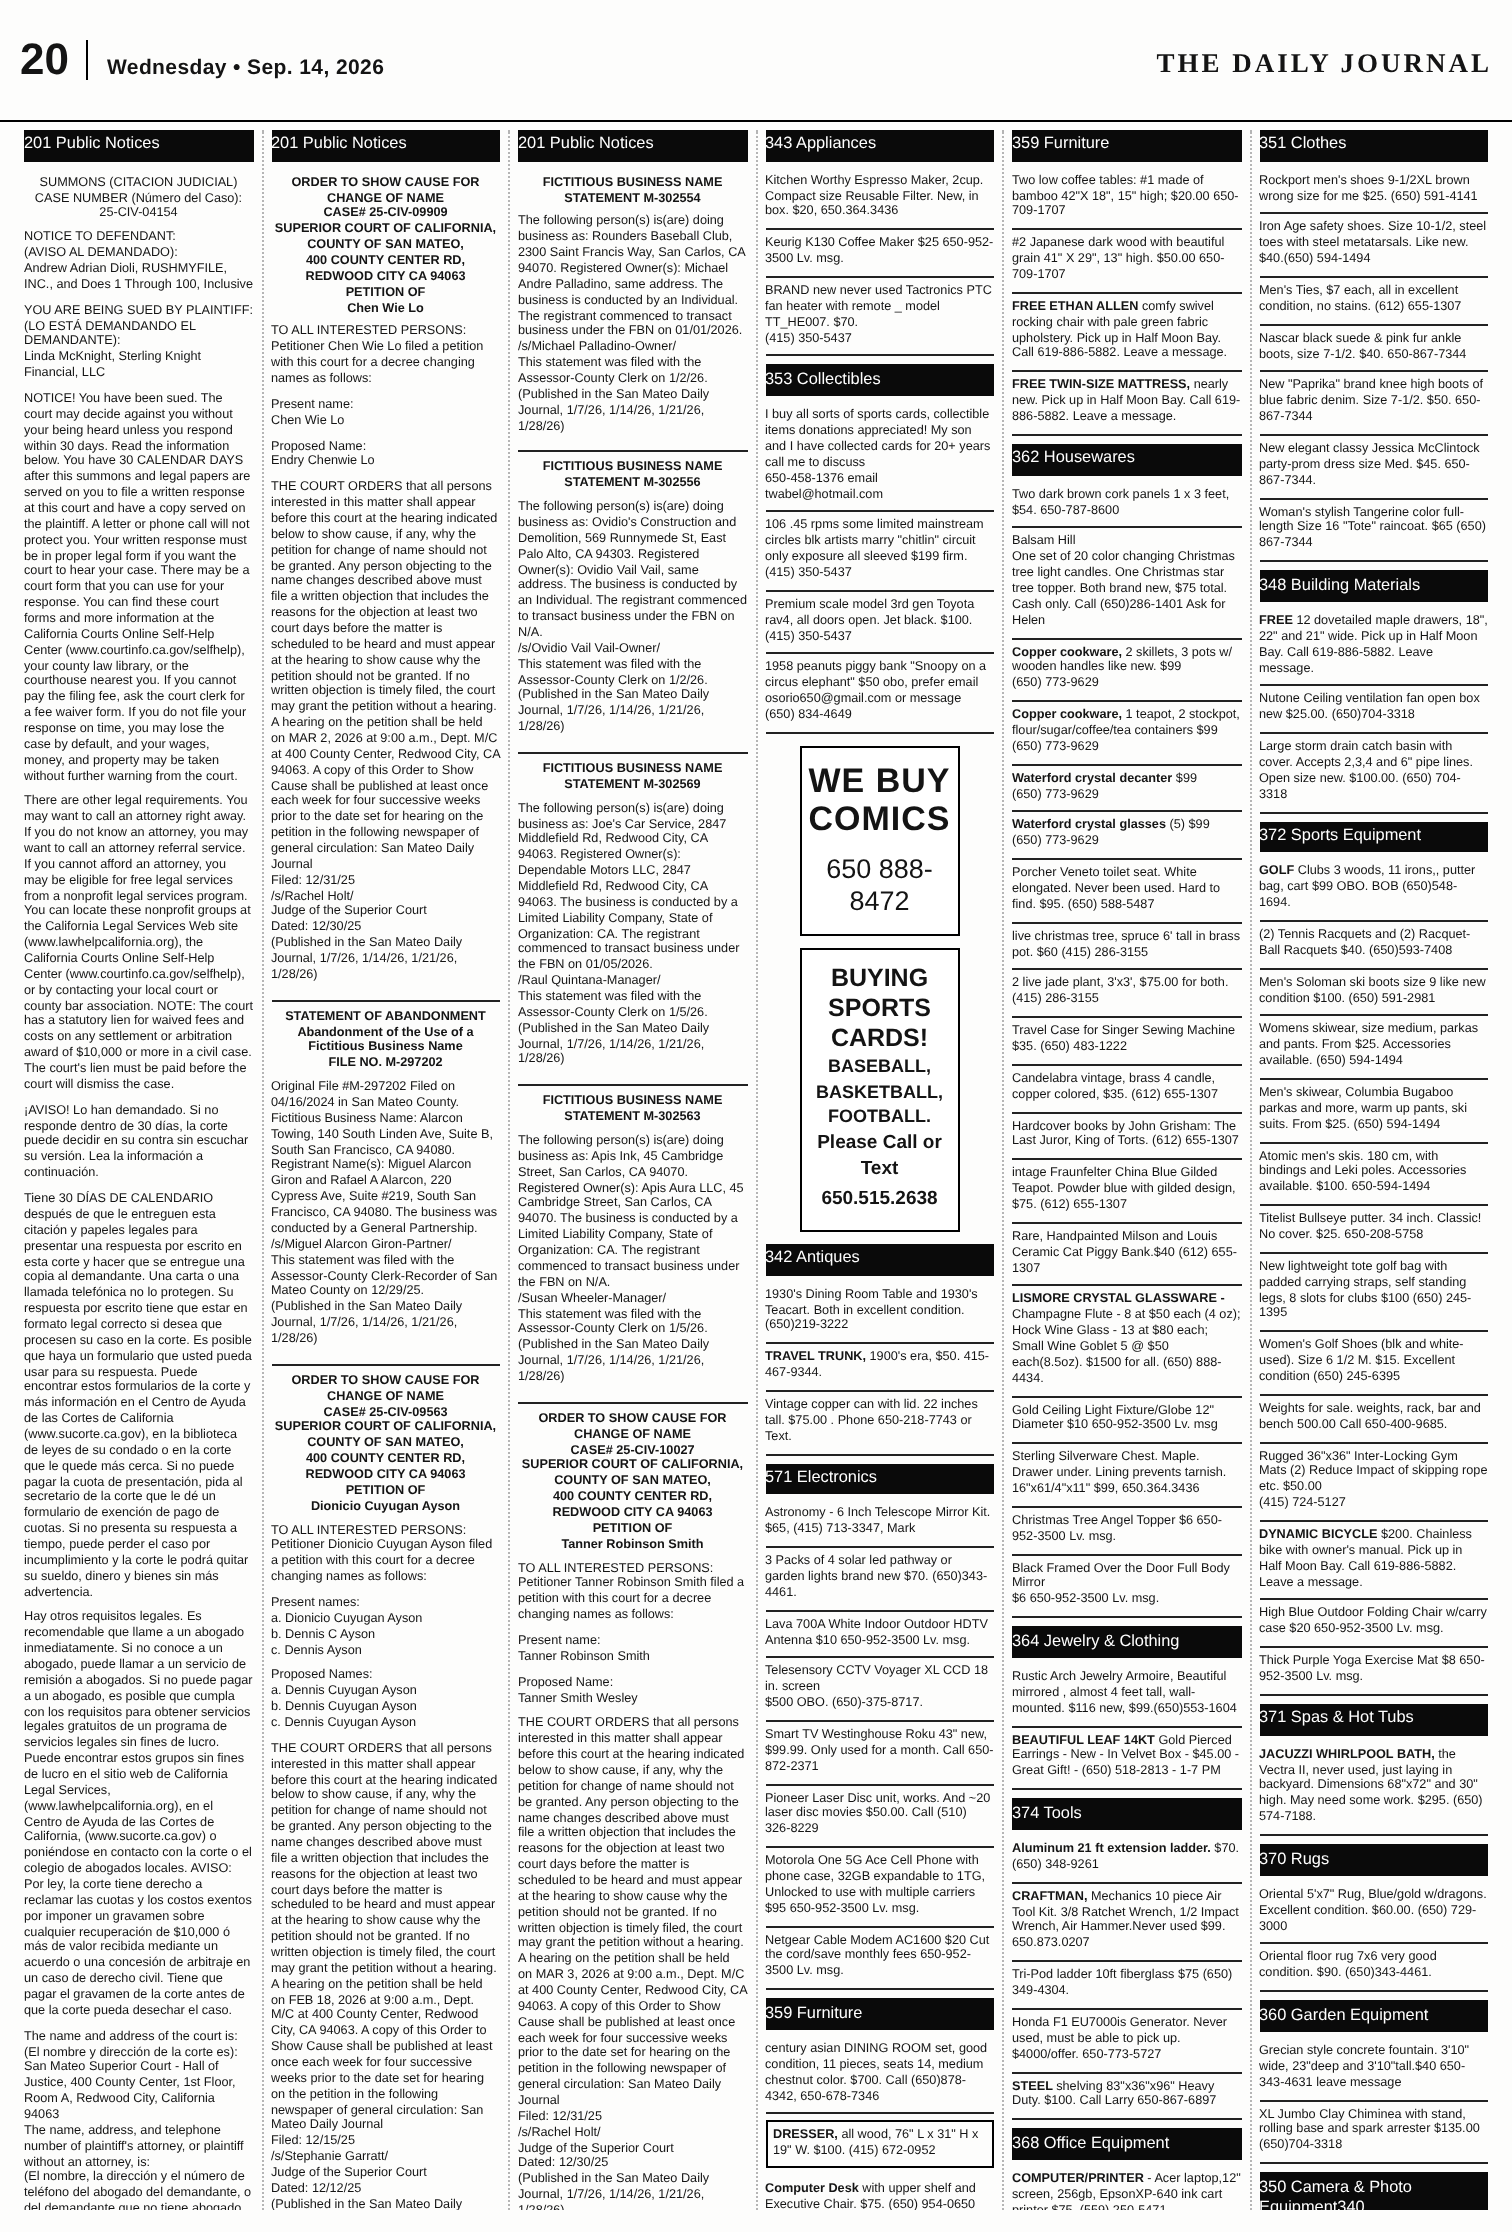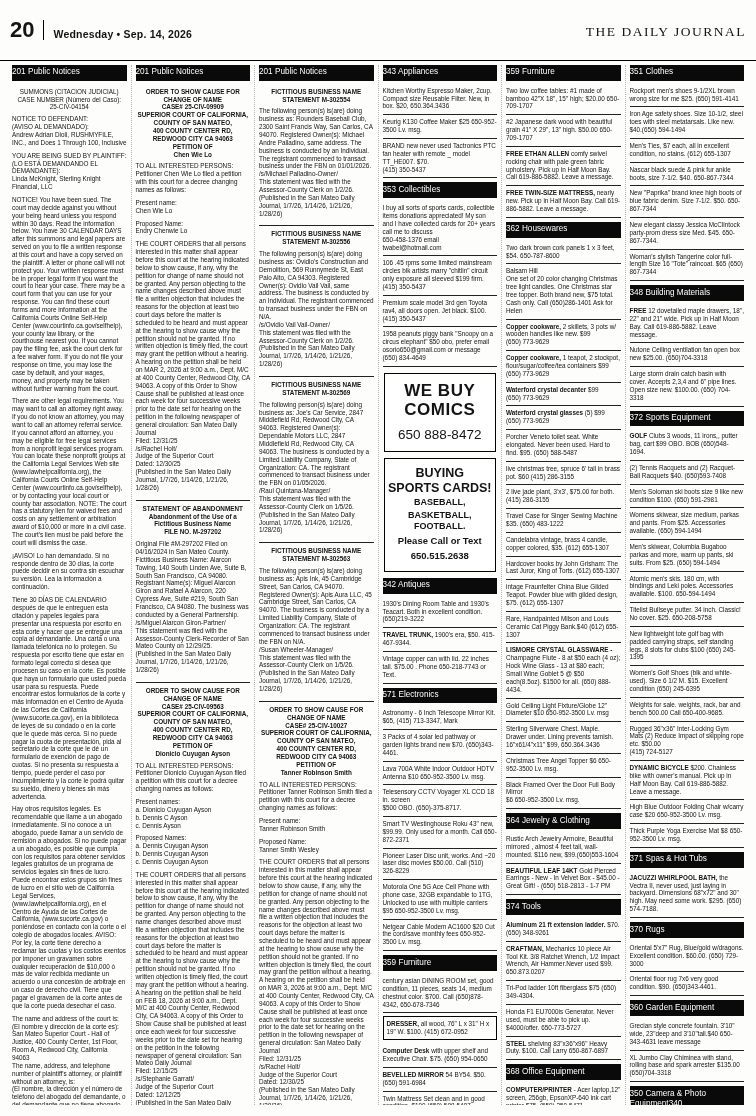--- a/index.html
+++ b/index.html
@@ -3,37 +3,37 @@
 <meta charset="utf-8">
 <style>
   html,body{margin:0;padding:0;}
   body{width:756px;height:1116px;background:#fdfdfc;color:#141414;
        font-family:"Liberation Sans",sans-serif;overflow:hidden;}
   .pagehead{display:flex;align-items:flex-end;justify-content:space-between;
             padding:20px 10px 20px 10px;border-bottom:1.5px solid #000;}
   .ph-left{display:flex;align-items:flex-end;gap:9px;}
   .pageno{font-size:22px;font-weight:bold;line-height:0.9;border-right:1.5px solid #000;padding-right:9px;}
   .pdate{font-size:10.5px;font-weight:bold;letter-spacing:0.2px;}
-  .masthead{font-family:"Liberation Serif",serif;font-size:13.5px;letter-spacing:1.5px;}
+  .masthead{font-family:"Liberation Serif",serif;font-size:13.5px;letter-spacing:1.5px;font-weight:bold;}
   #cols{display:flex;padding:4px 8px 0 8px;height:1040px;}
   .col{flex:1 1 0;min-width:0;overflow:hidden;padding:0 4px;}
   .col + .col{border-left:1px dotted #b5b5b5;}
   .sec{background:#0a0a0a;color:#fff;text-align:left;font-size:8.2px;
        padding:2.5px 0 3.5px;margin:4px 0 3px;white-space:pre-line;line-height:1.2;}
   .col .sec:first-child{margin-top:0;}
   .ad{font-size:6.35px;line-height:1.24;padding:3px 0 4px;border-bottom:0.7px solid #222;
       white-space:pre-line;word-wrap:break-word;}
   .ad b{font-weight:bold;}
   .ad.boxed{border:1px solid #000;padding:3px;margin:3px 0 4px;}
   .notice{font-size:6.35px;line-height:1.24;padding:2px 0 3px;border-bottom:0.9px solid #222;
           word-wrap:break-word;}
   .ntitle{font-weight:bold;text-align:center;white-space:pre-line;margin:2px 0 4px;}
   .ntitle.plain{font-weight:normal;}
   .notice p{margin:0 0 5px;white-space:pre-line;}
-  .promo{border:1.5px solid #000;text-align:center;margin:6px 1px;padding:7px 2px 8px;background:#fff;}
+  .promo{border:1.5px solid #000;text-align:center;margin:6px 17px;padding:7px 2px 8px;background:#fff;}
   .promo .xl{font-size:17px;font-weight:bold;line-height:1.15;letter-spacing:0.5px;}
   .promo .ph{font-size:13.5px;line-height:1.2;margin-top:7px;}
   .promo .lg{font-size:12.5px;font-weight:bold;line-height:1.2;}
   .promo .md{font-size:9px;font-weight:bold;line-height:1.3;margin-top:1px;}
   .promo .ph2{font-size:9.5px;font-weight:bold;line-height:1.35;margin-top:2px;}
 </style>
 </head>
 <body>
 
 <div class="pagehead">

